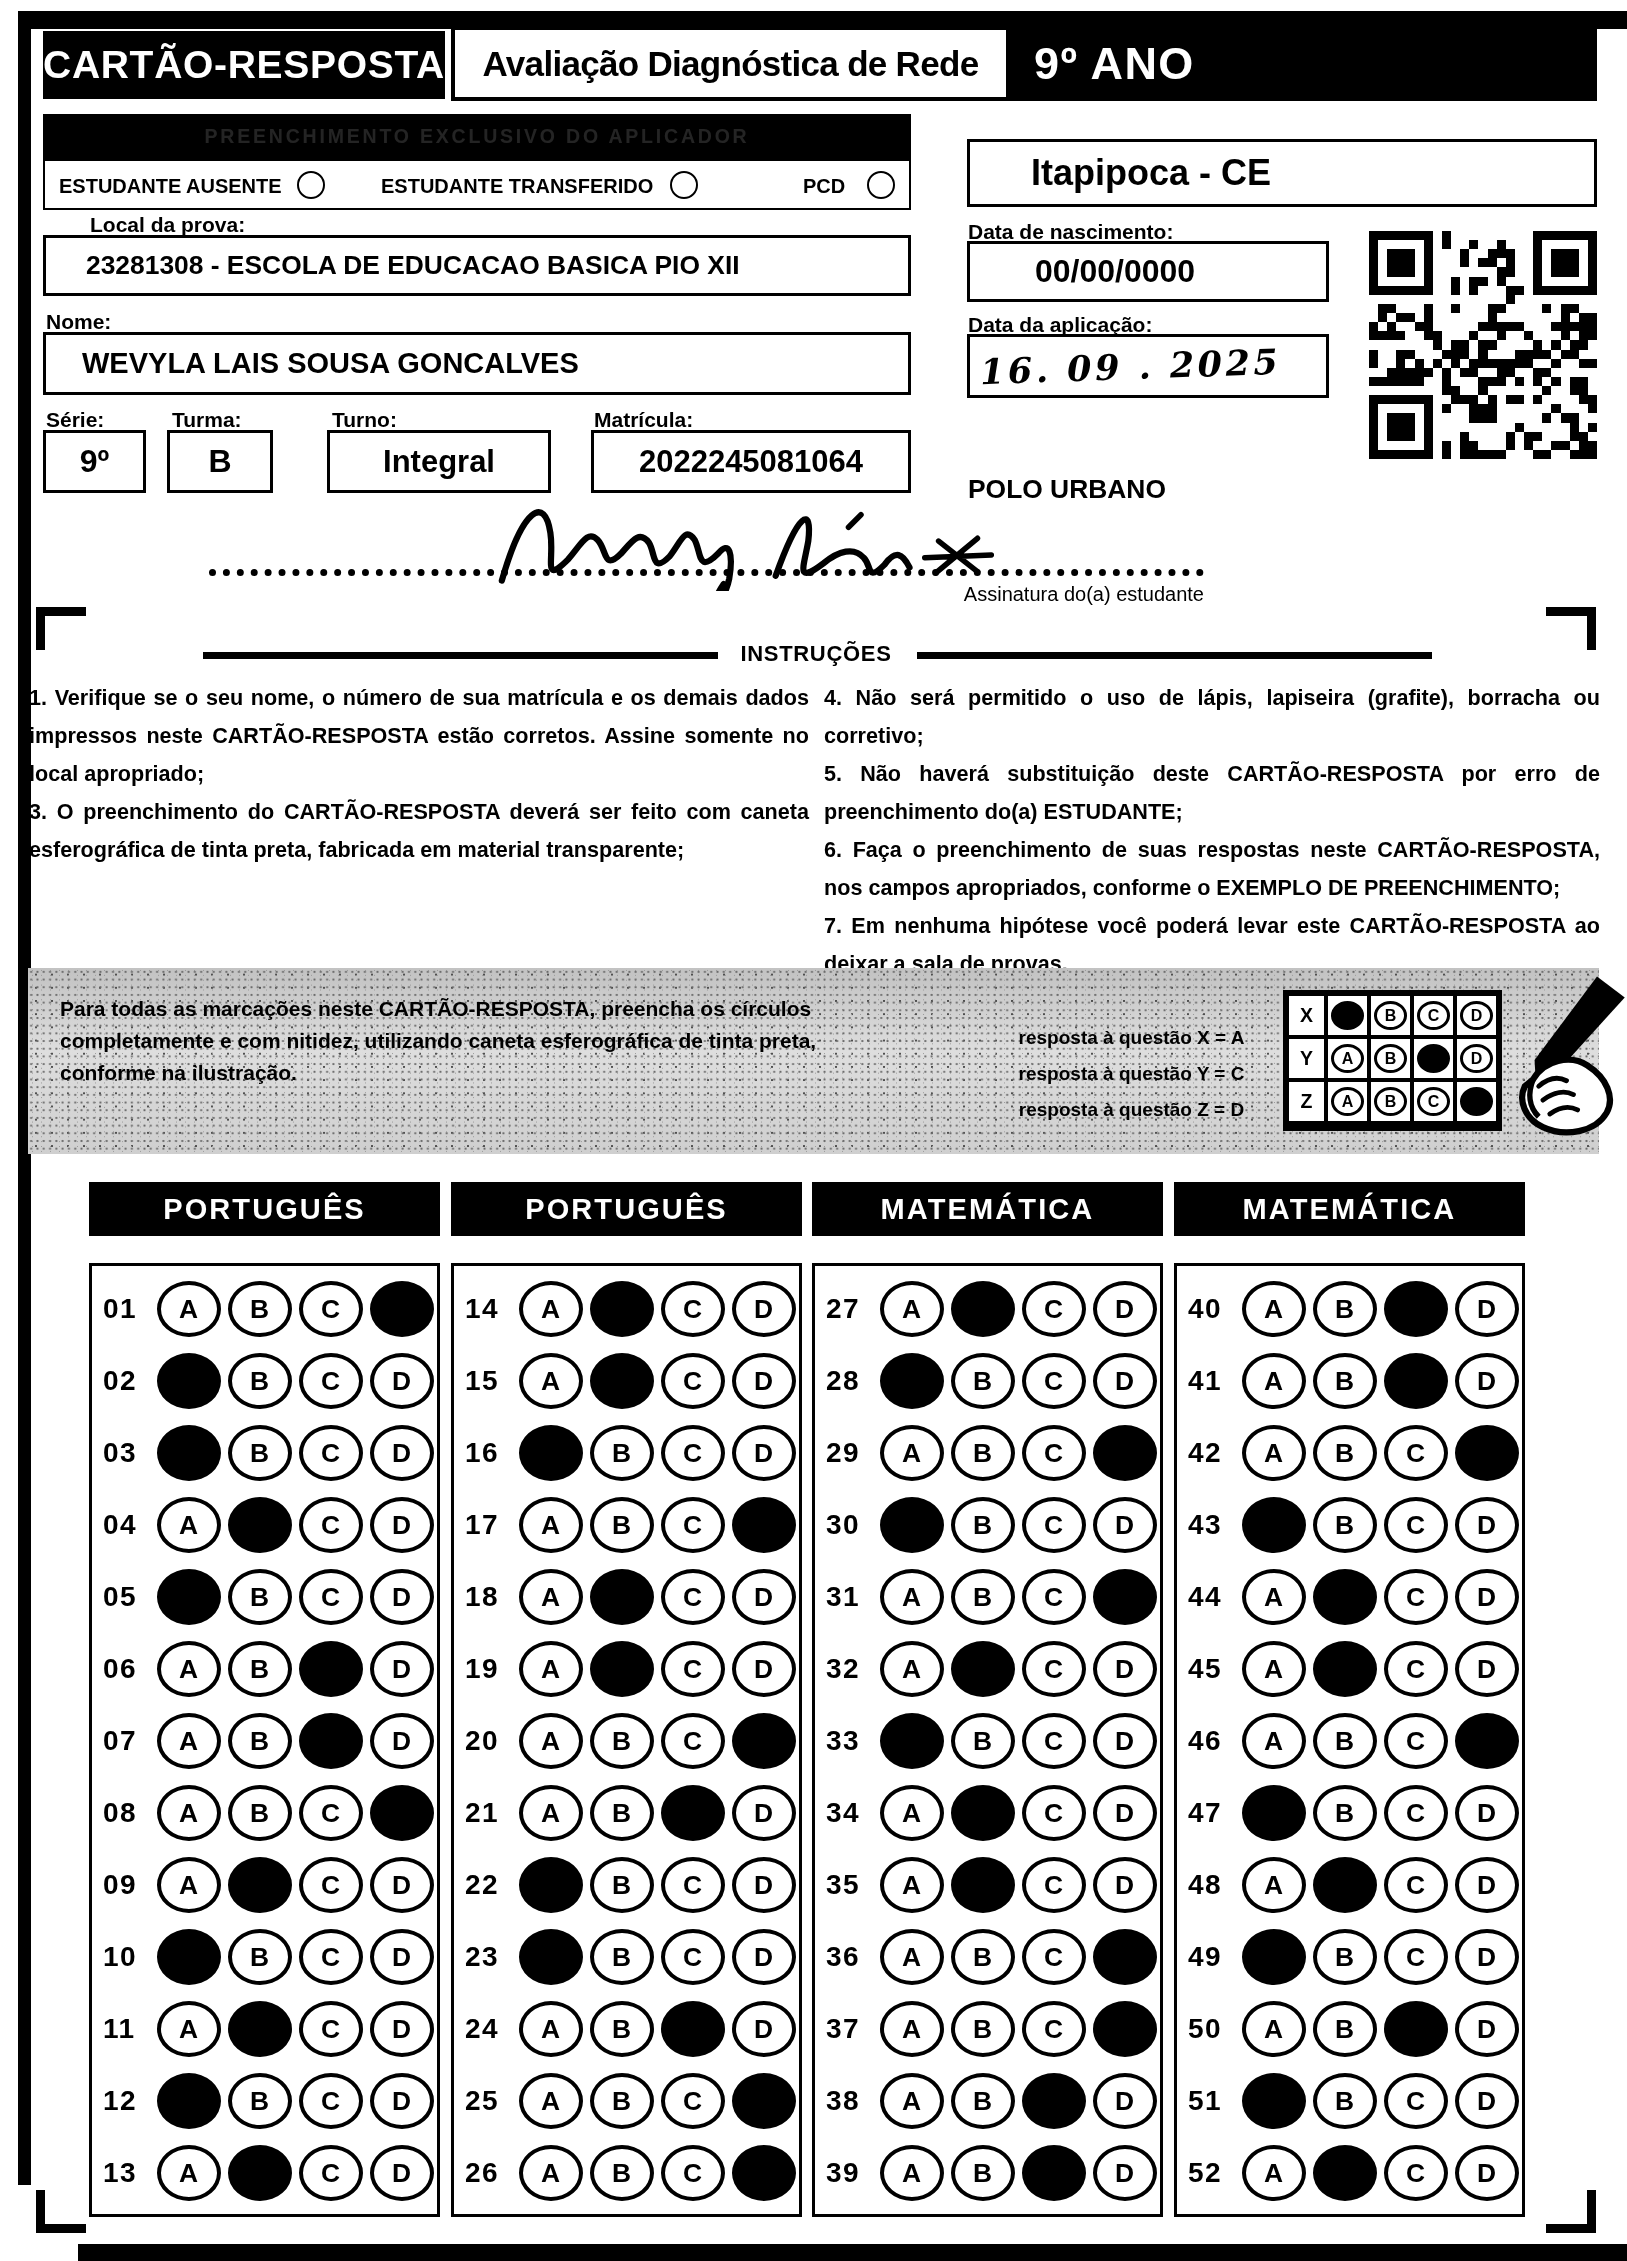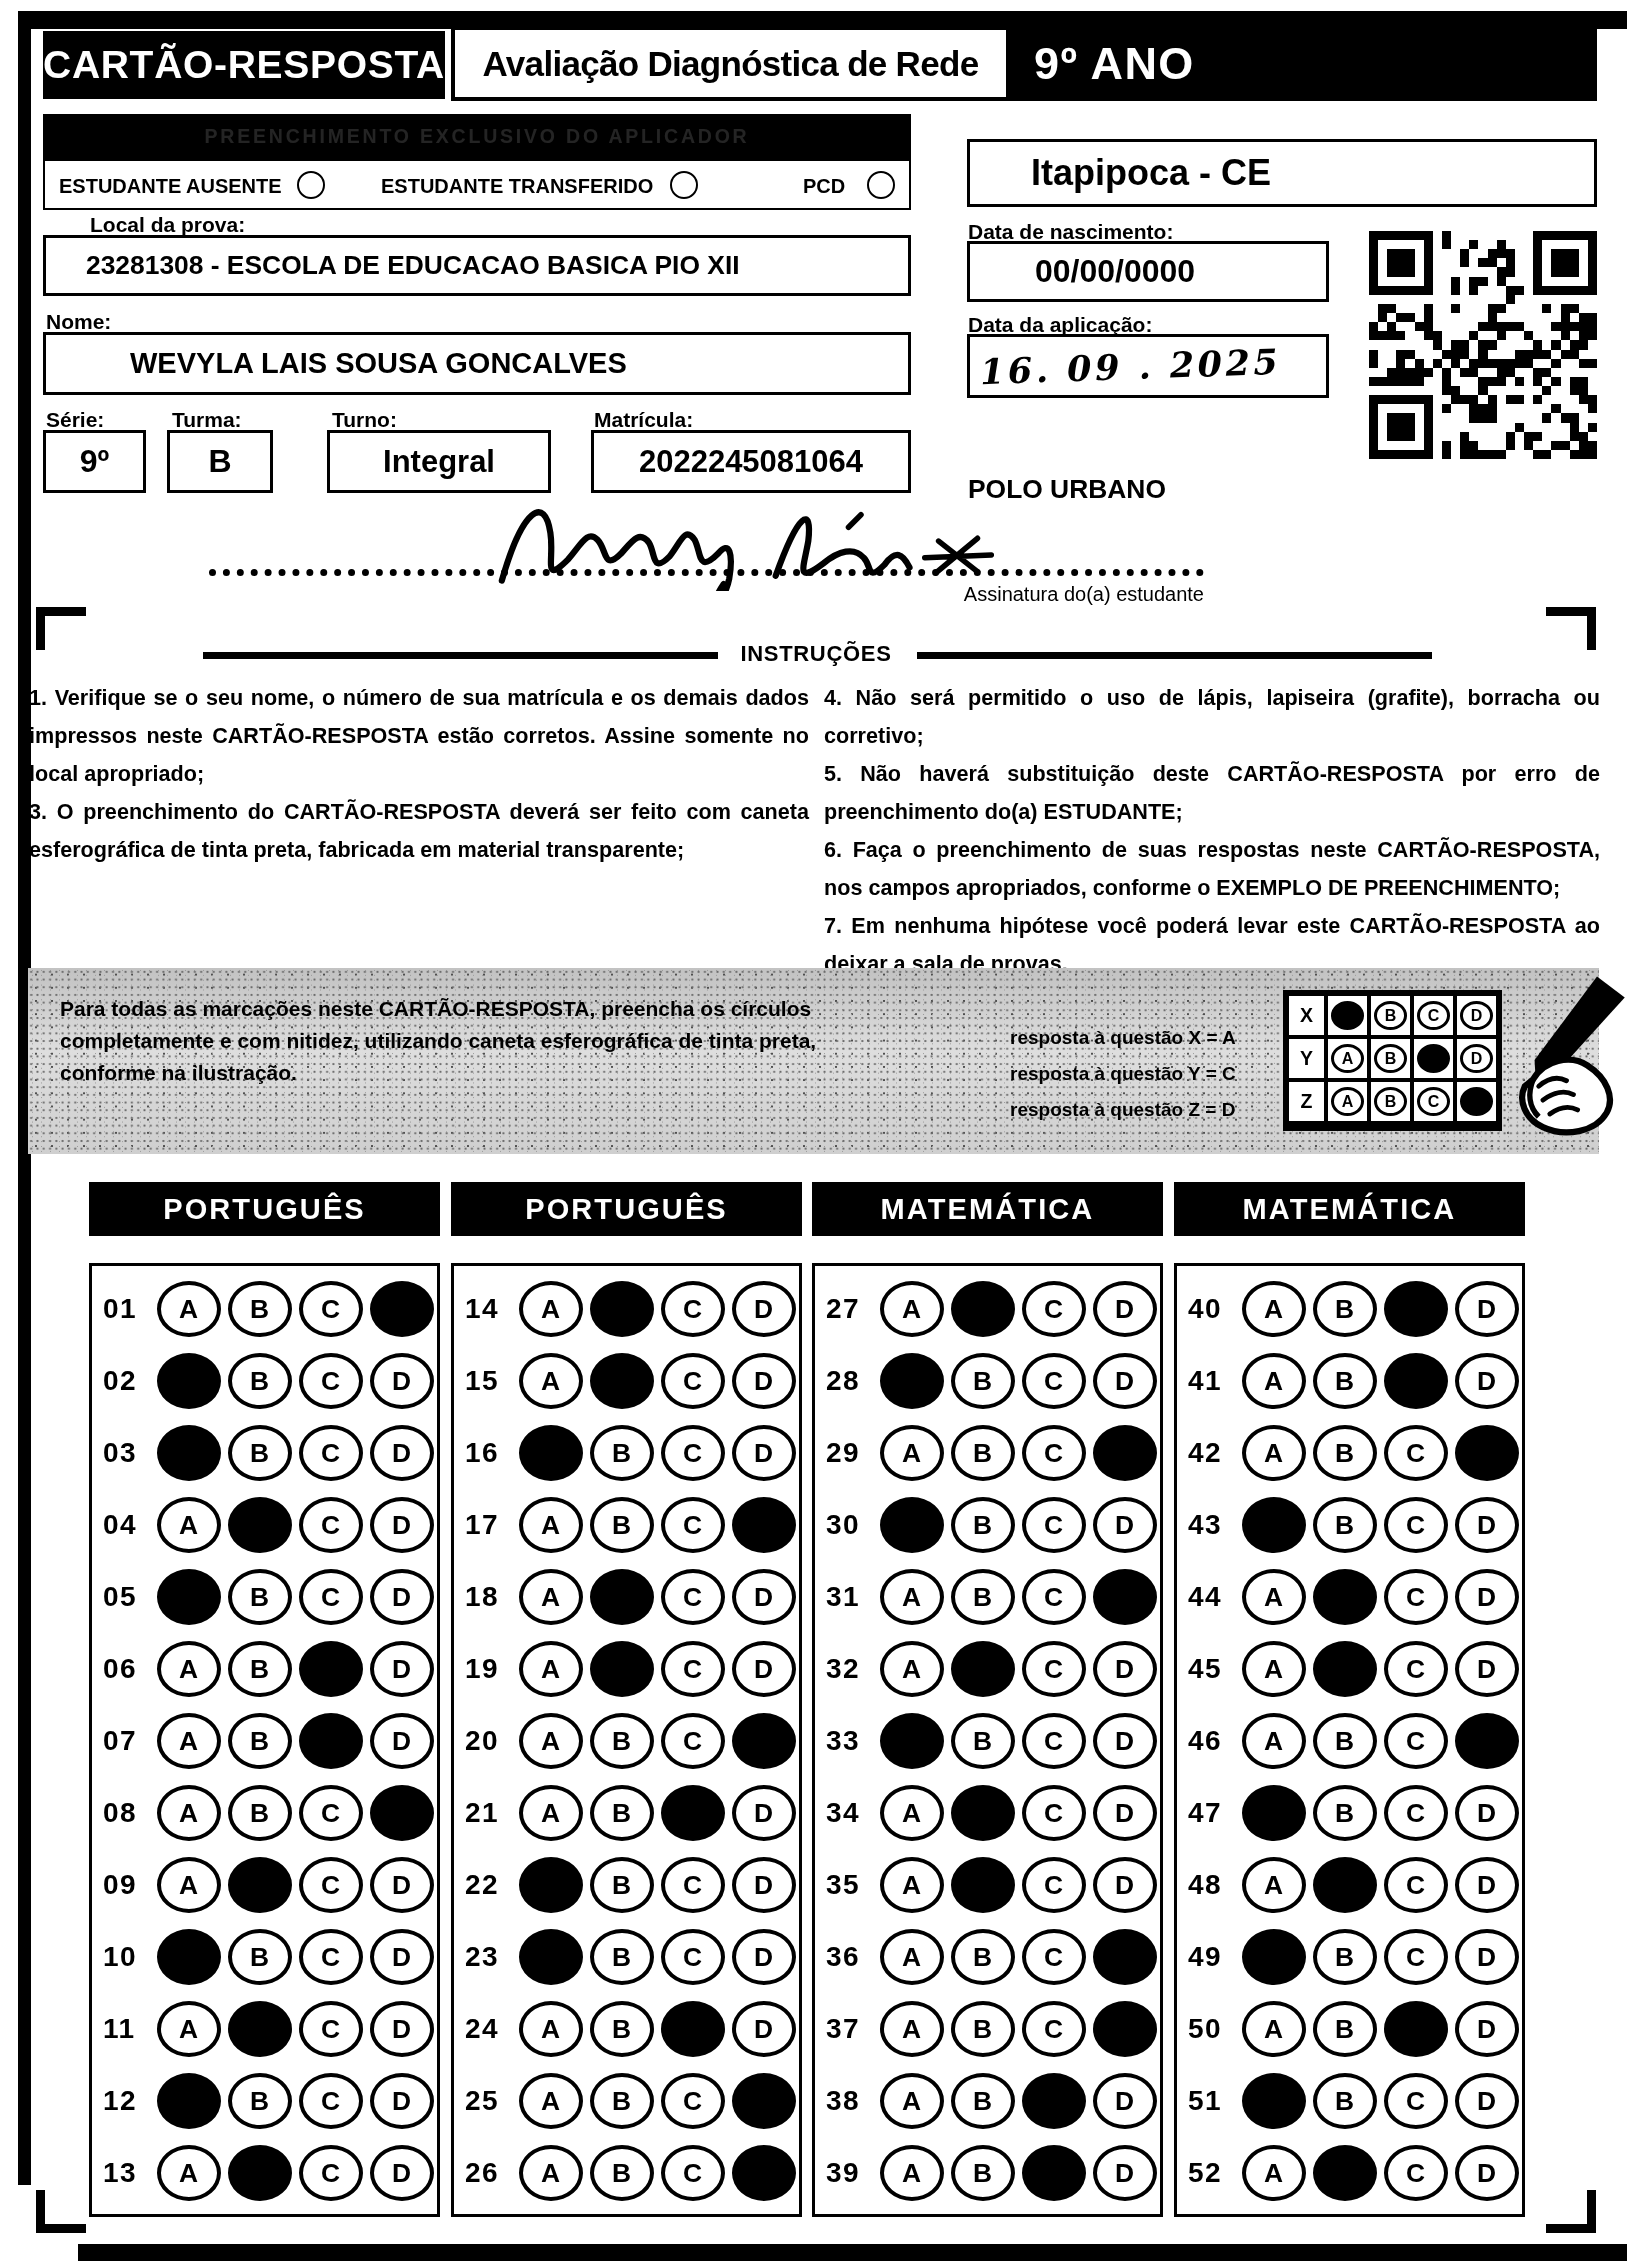--- a/index.html
+++ b/index.html
@@ -52,21 +52,21 @@
 
   
   .ex-band{left:28px;top:968px;width:1571px;height:186px;background-color:#d8d8d8;
      background-image:radial-gradient(#6b6b6b 0.8px,transparent 1.2px),
                       radial-gradient(#9a9a9a 0.7px,transparent 1px),
                       radial-gradient(#4f4f4f 1px,transparent 1.5px),
                       linear-gradient(180deg,#c2c2c2,#dedede 45%,#cfcfcf);
      background-size:6.3px 7.7px,9px 4.9px,16px 13.2px,100% 100%;}
   .ex-text{left:60px;top:993px;width:828px;font-size:21px;font-weight:bold;line-height:32px;}
   .ex-legend{left:1010px;top:1020px;width:243px;font-size:19px;font-weight:bold;line-height:36px;}
-  .ex-legend div{white-space:nowrap;}
+  .ex-legend div{white-space:nowrap;text-align:center;}
   .ex-grid{left:1283px;top:990px;border:4.9px solid #000;border-bottom-width:8.3px;background:#fff;
            display:grid;grid-template-columns:39px repeat(4,43px);grid-auto-rows:43px;}
   .ex-cell{border:2.8px solid #000;display:flex;align-items:center;justify-content:center;}
   .ex-rowlabel{font-size:19.5px;font-weight:bold;}
   .exbubble{width:33px;height:29px;border:3.5px solid #000;border-radius:50%;box-sizing:border-box;
             display:flex;align-items:center;justify-content:center;font-size:16px;font-weight:bold;background:#fff;}
   .exbubble.filled{background:#000;color:transparent;}
   .hand-svg{left:1461px;top:975px;width:170px;height:167px;}
 
   
@@ -105,21 +105,21 @@
     <span class="abs status-label" style="left:336px;">ESTUDANTE TRANSFERIDO</span>
     <span class="abs status-circle" style="left:625px;"></span>
     <span class="abs status-label" style="left:758px;">PCD</span>
     <span class="abs status-circle" style="left:822px;"></span>
   </div>
 
   <div class="abs flabel" style="left:46px;top:213px;margin-left:44px;">Local da prova:</div>
   <div class="abs fbox" style="left:43px;top:235px;width:868px;height:61px;font-size:26.4px;padding-left:40px;">23281308 - ESCOLA DE EDUCACAO BASICA PIO XII</div>
 
   <div class="abs flabel" style="left:46px;top:310px;">Nome:</div>
-  <div class="abs fbox" style="left:43px;top:332px;width:868px;height:63px;font-size:29px;padding-left:84px;">WEVYLA LAIS SOUSA GONCALVES</div>
+  <div class="abs fbox" style="left:43px;top:332px;width:868px;height:63px;font-size:29px;padding-left:36px;">WEVYLA LAIS SOUSA GONCALVES</div>
 
   <div class="abs flabel" style="left:46px;top:408px;">Série:</div>
   <div class="abs fbox" style="left:43px;top:430px;width:103px;height:63px;font-size:32px;justify-content:center;">9º</div>
 
   <div class="abs flabel" style="left:172px;top:408px;">Turma:</div>
   <div class="abs fbox" style="left:167px;top:430px;width:106px;height:63px;font-size:32px;justify-content:center;">B</div>
 
   <div class="abs flabel" style="left:332px;top:408px;">Turno:</div>
   <div class="abs fbox" style="left:327px;top:430px;width:224px;height:63px;font-size:31px;justify-content:center;">Integral</div>
 

